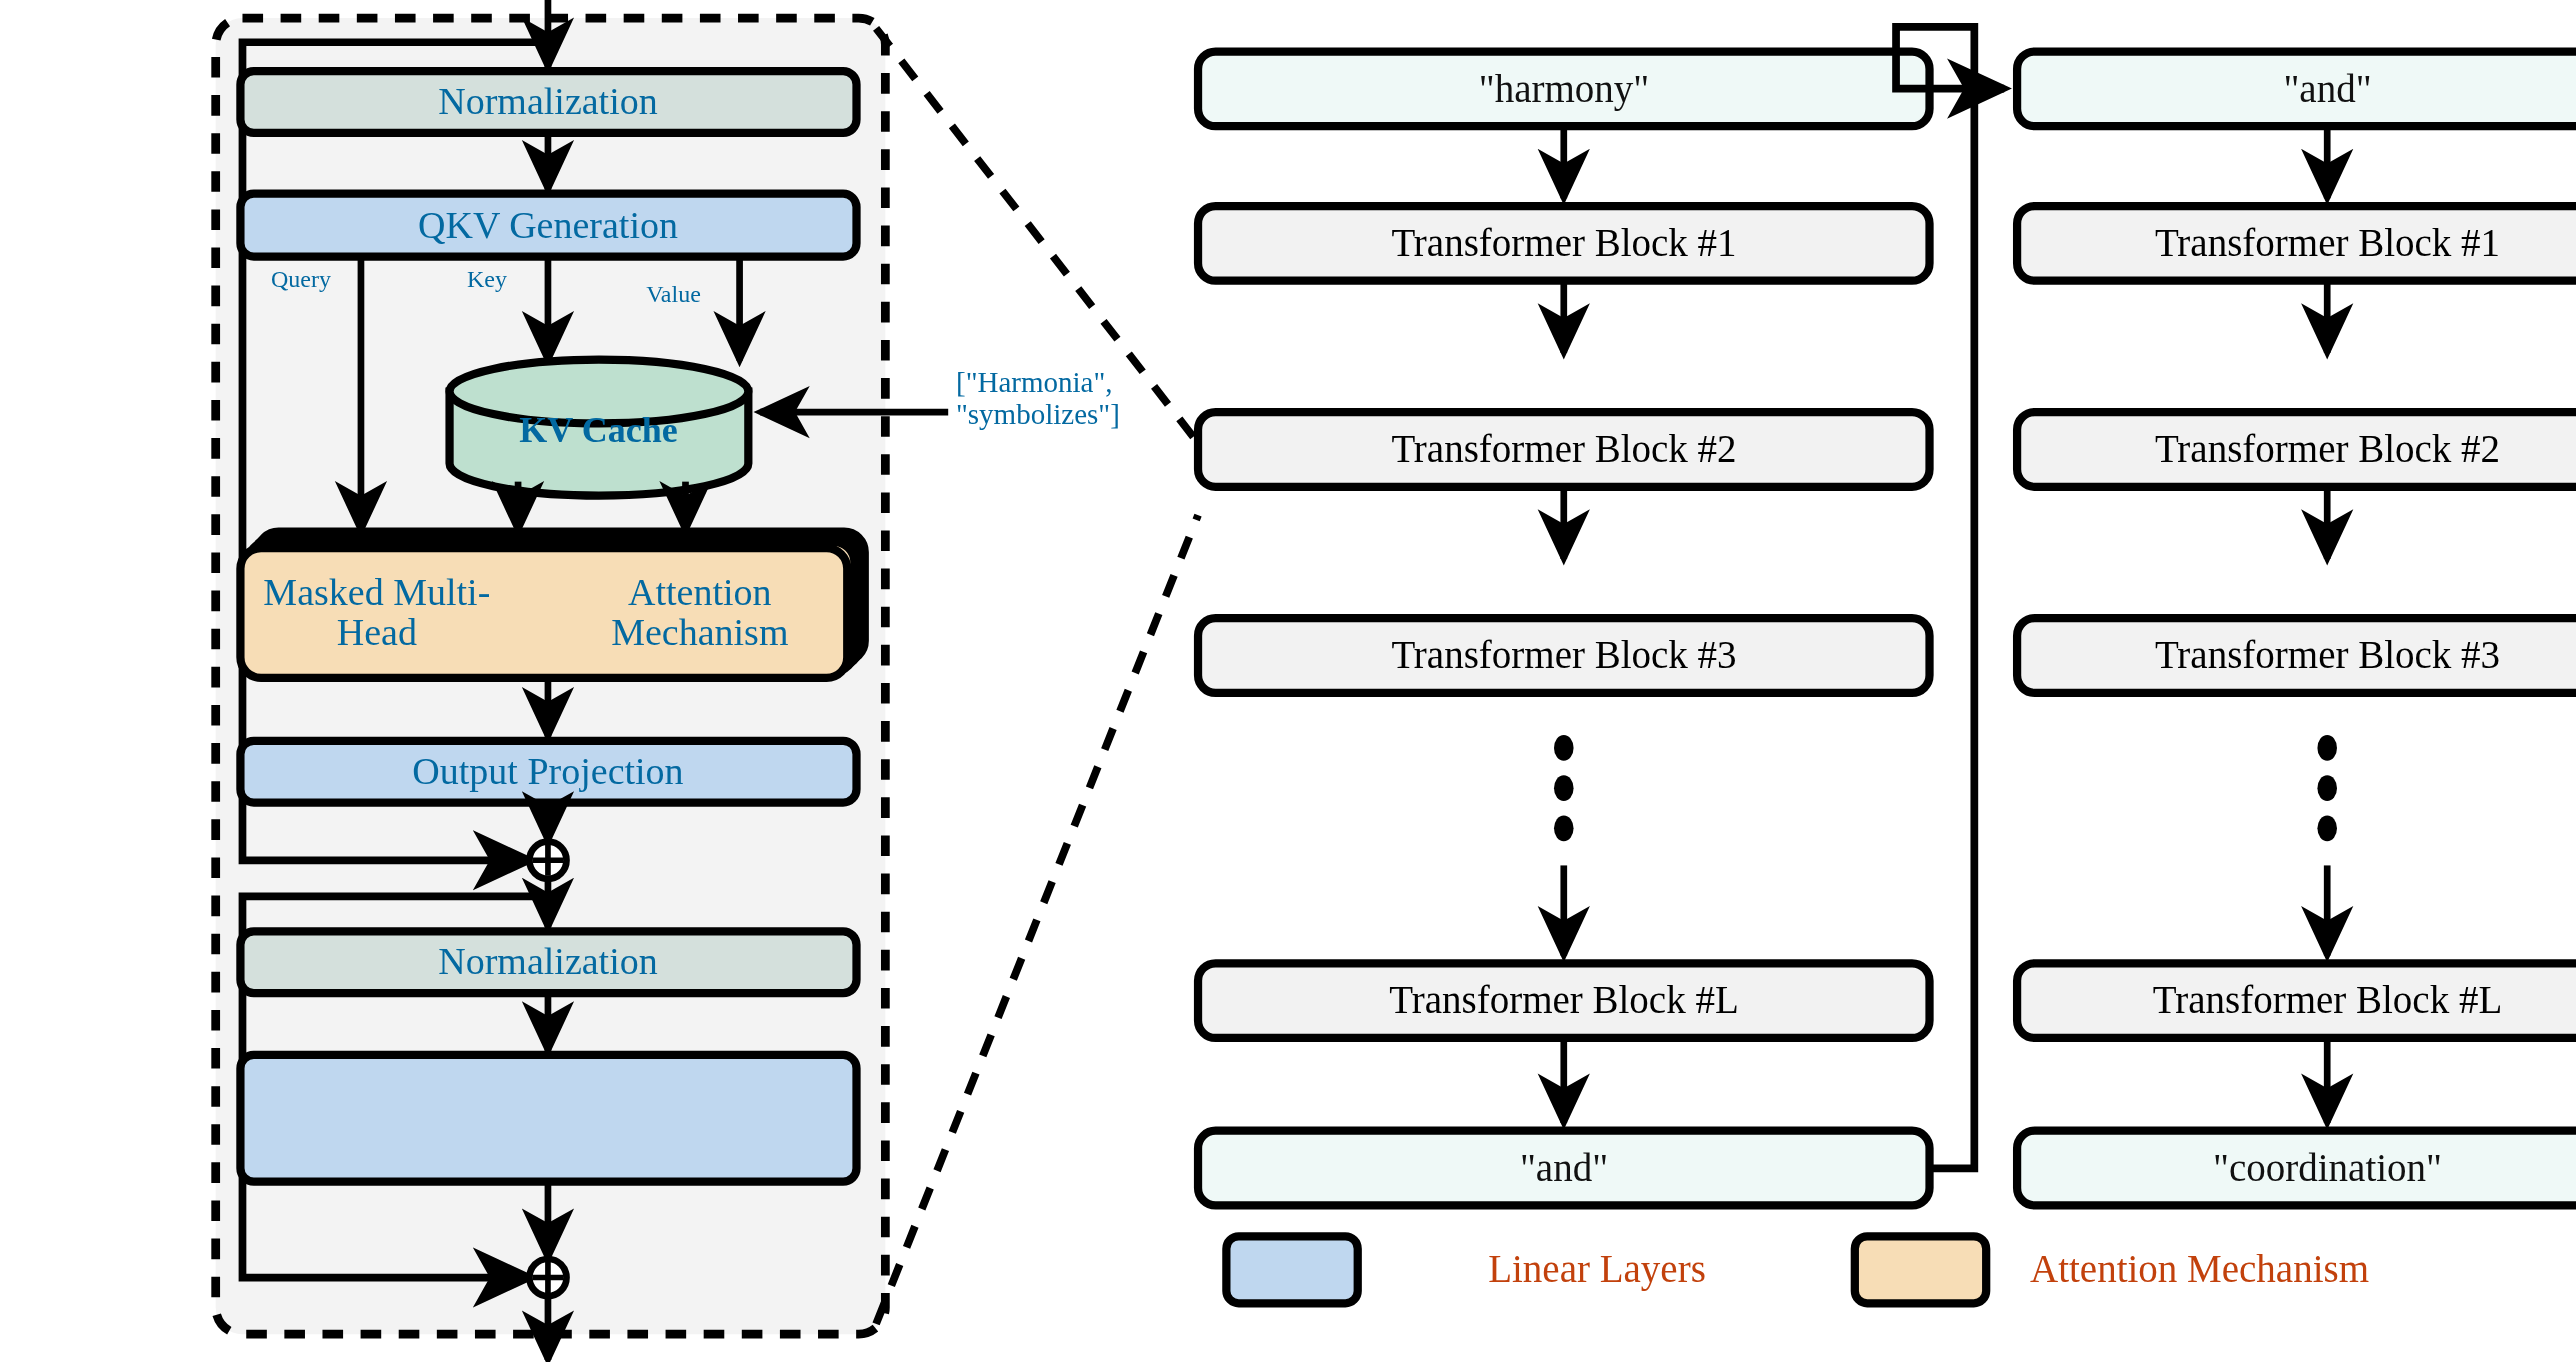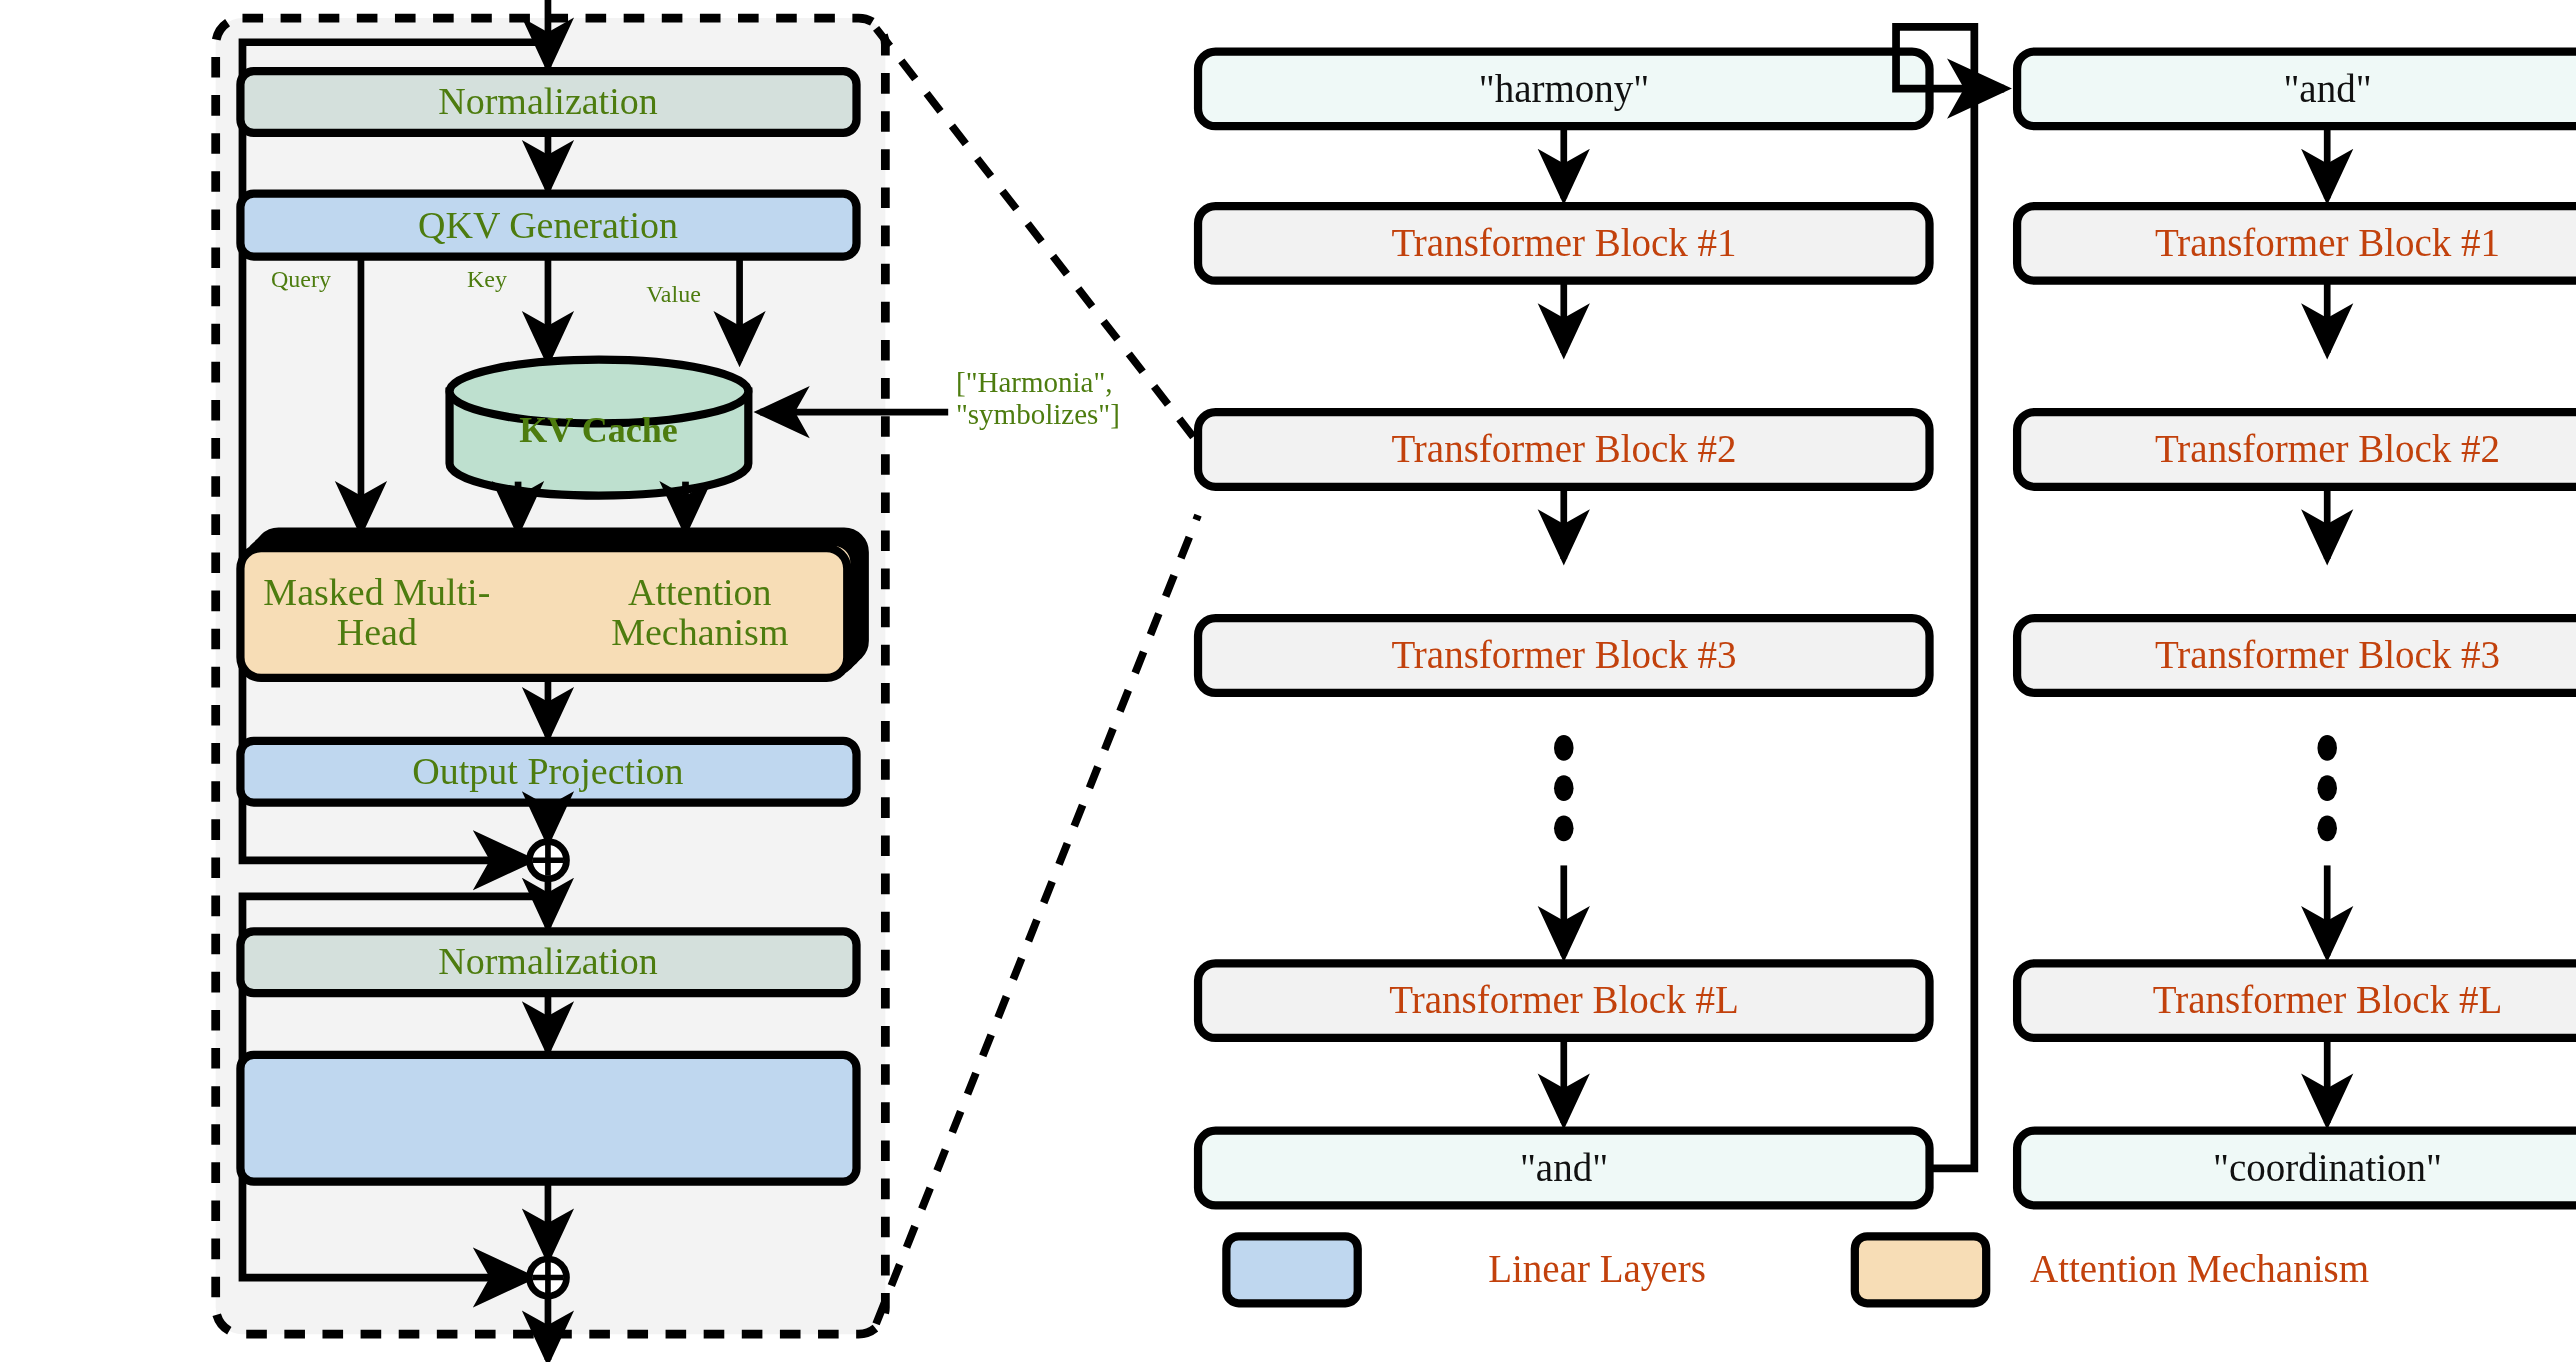--- a/index.html
+++ b/index.html
@@ -1,26 +1,26 @@
 <!DOCTYPE html>
 <html style="font-size:8.2px"><head>
 <meta charset="utf-8">
 <style>
   html,body{margin:0;padding:0;background:#ffffff;}
   body{width:2836px;height:1362px;overflow:hidden;font-family:"Liberation Serif","DejaVu Serif",serif;}
   #stage{position:relative;width:2836px;height:1362px;}
   svg#canvas{position:absolute;left:0;top:0;width:2836px;height:1362px;}
   .lbl{position:absolute;display:flex;align-items:center;justify-content:center;
-       text-align:center;line-height:1.05;color:#4d7c0f;pointer-events:none;}
+       text-align:center;line-height:1.05;color:#0369a1;pointer-events:none;}
   .blk-txt{font-size:38px;}
   .blk-txt2{font-size:38px;}
   .kv-txt{font-size:36px;font-weight:bold;}
   .qkv-lbl{font-size:24px;}
   .tok-txt{font-size:39px;color:#111;}
-  .tb-txt{font-size:39px;color:#c2410c;}
+  .tb-txt{font-size:39px;color:#000000;}
   .ann-txt{font-size:29px;line-height:1.12;display:block;text-align:left;}
   .leg-txt{font-size:39px;color:#c2410c;}
 </style>
 </head>
 <body>
 
 <div id="stage">
 
 <svg id="canvas" viewBox="0 0 5504 2644">
   <defs>

